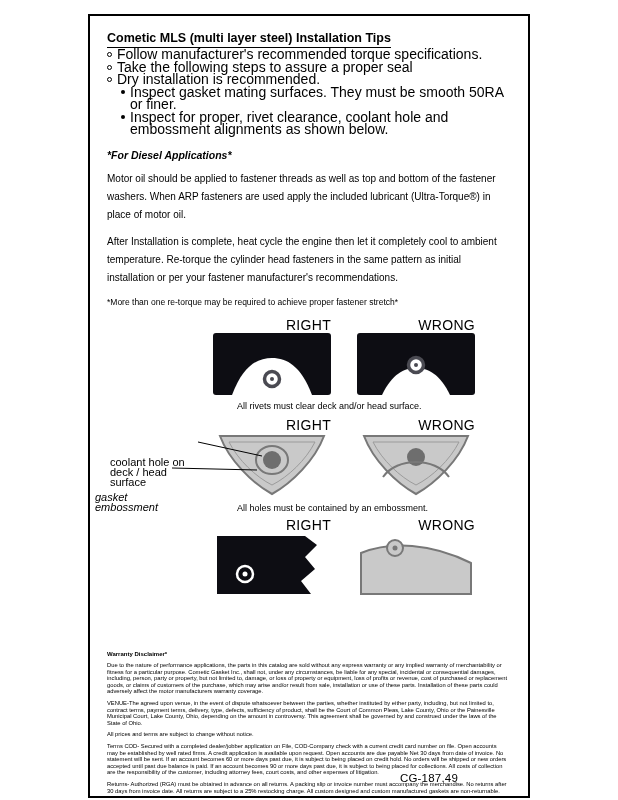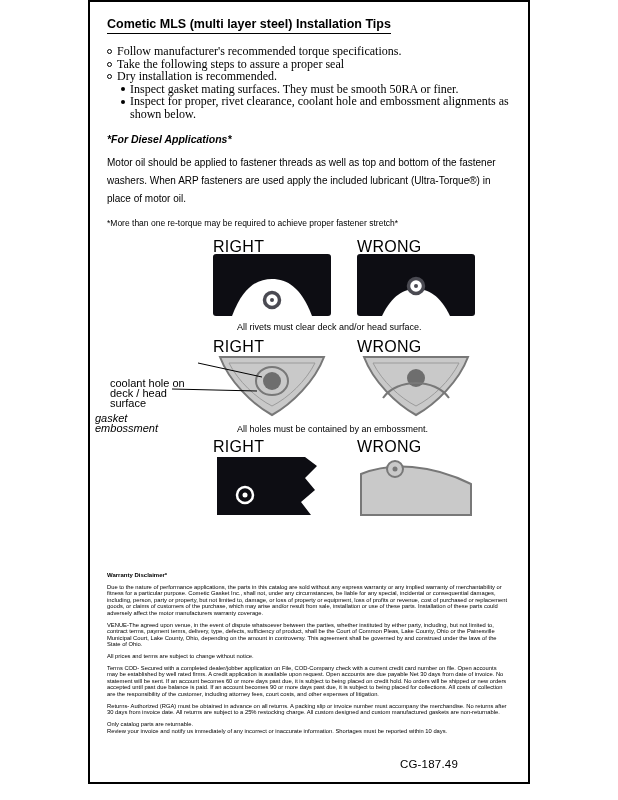--- a/index.html
+++ b/index.html
@@ -1,34 +1,34 @@
 <!DOCTYPE html>
 <html><head>
 <meta charset="utf-8">
 <style>
   html,body{margin:0;padding:0;background:#fff;}
   body{width:618px;height:800px;position:relative;overflow:hidden;
        font-family:"Liberation Sans",sans-serif;color:#000;}
-  .frame{position:absolute;left:88px;top:0;width:442px;height:784px;
+  .frame{position:absolute;left:88px;top:14px;width:442px;height:784px;
          border:2px solid #000;background:#fff;box-sizing:border-box;}
   .content{padding:12px 16px 0 17px;}
   .title-text{display:inline-block;font-size:12.5px;font-weight:bold;
               border-bottom:1.5px solid #000;padding-bottom:2px;}
-  .tips{margin-top:11px;font-size:12px;line-height:12.5px;font-family:Liberation Serif, serif;}
+  .tips{margin-top:0;font-size:14px;line-height:12.5px;}
   .row{display:flex;align-items:flex-start;}
   .row .txt{flex:1;}
   .b{flex:none;margin:4px 5px 0 0;}
   .b.hollow{width:5px;height:5px;border:1px solid #000;border-radius:50%;box-sizing:border-box;}
   .b.filled{width:4px;height:4px;background:#000;border-radius:50%;margin-top:4.5px;}
   .sub{margin-left:14px;}
   .diesel-h{margin-top:13px;font-size:10.5px;font-weight:bold;font-style:italic;}
   .para{margin-top:9px;font-size:10px;line-height:18px;max-width:402px;}
   .note{margin-top:10px;font-size:8.5px;}
   .diagrams{position:relative;height:322px;margin-top:10px;}
-  .dlabel{position:absolute;width:118px;text-align:left;font-size:16px;letter-spacing:0.3px;}
+  .dlabel{position:absolute;width:118px;text-align:right;font-size:14px;letter-spacing:0.3px;}
   .panel{position:absolute;width:118px;line-height:0;}
   .cap{position:absolute;left:147px;font-size:9px;line-height:10.5px;}
   .ann{position:absolute;font-size:11px;line-height:10px;margin-top:29px;}
   .overlay{position:absolute;left:0;top:0;pointer-events:none;}
   .warr{padding:12px 20px 0 17px;font-size:5.8px;line-height:6.6px;}
   .warr .wh{font-weight:bold;font-size:6px;margin:0 0 5px 0;}
   .warr p{margin:0 0 5px 0;max-width:406px;}
   .warr p.tight{margin-bottom:1px;}
   .footer{position:absolute;bottom:12px;right:70px;font-size:11.5px;letter-spacing:0.2px;}
 </style>
@@ -60,20 +60,21 @@
         <span class="txt">Inspect gasket mating surfaces.  They must be smooth 50RA or finer.</span>
       </div>
       <div class="row sub">
         <span class="b filled"></span>
         <span class="txt">Inspect for proper, rivet clearance, coolant hole and embossment alignments as shown below.</span>
       </div>
     </div>
 
     <div class="diesel-h">*For Diesel Applications*</div>
     <div class="para">Motor oil should be applied to fastener threads as well as top and bottom of the fastener washers. When ARP fasteners are used apply the included lubricant (Ultra-Torque®) in place of motor oil.</div>
+    <div class="para">After Installation is complete, heat cycle the engine then let it completely cool to ambient temperature. Re-torque the cylinder head fasteners in the same pattern as initial installation or per your fastener manufacturer's recommendations.</div>
     <div class="note">*More than one re-torque may be required to achieve proper fastener stretch*</div>
   </div>
 
   <div class="diagrams">
 
     <div class="dlabel" style="left:123px;top:0;">RIGHT</div>
     <div class="dlabel" style="left:267px;top:0;">WRONG</div>
     <div class="panel" style="left:123px;top:16px;">
       <svg width="118" height="62" viewBox="0 0 118 62">
         <rect x="0" y="0" width="118" height="62" rx="3" fill="#0d0d13"></rect>

